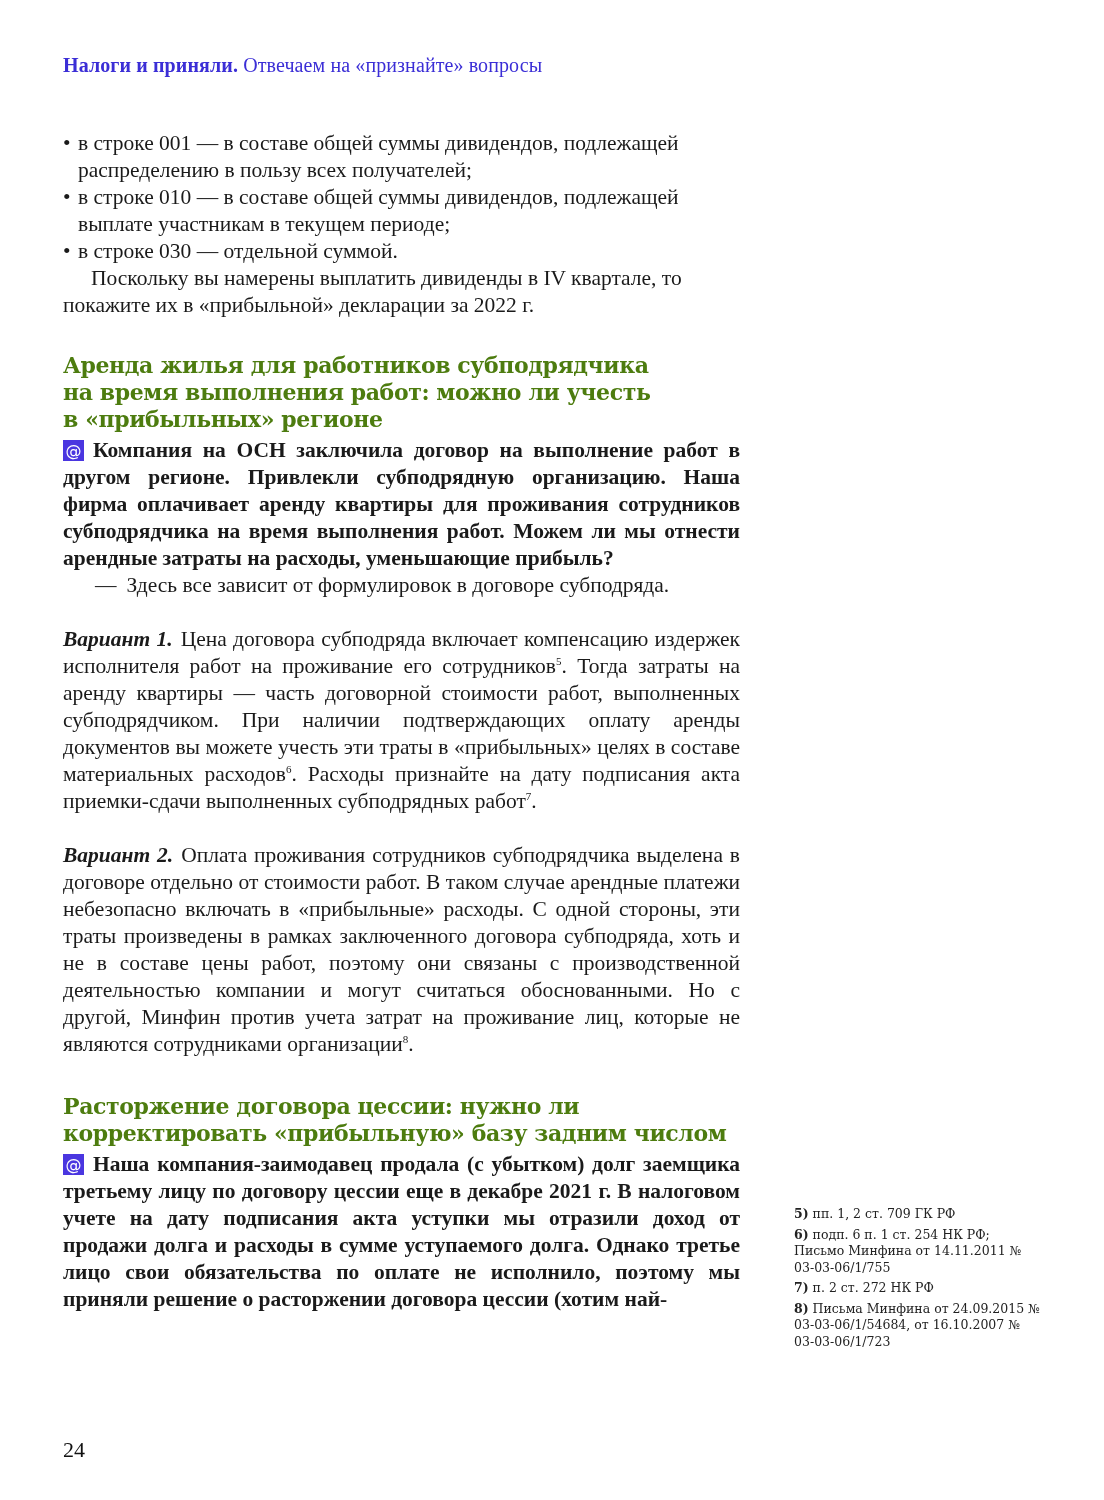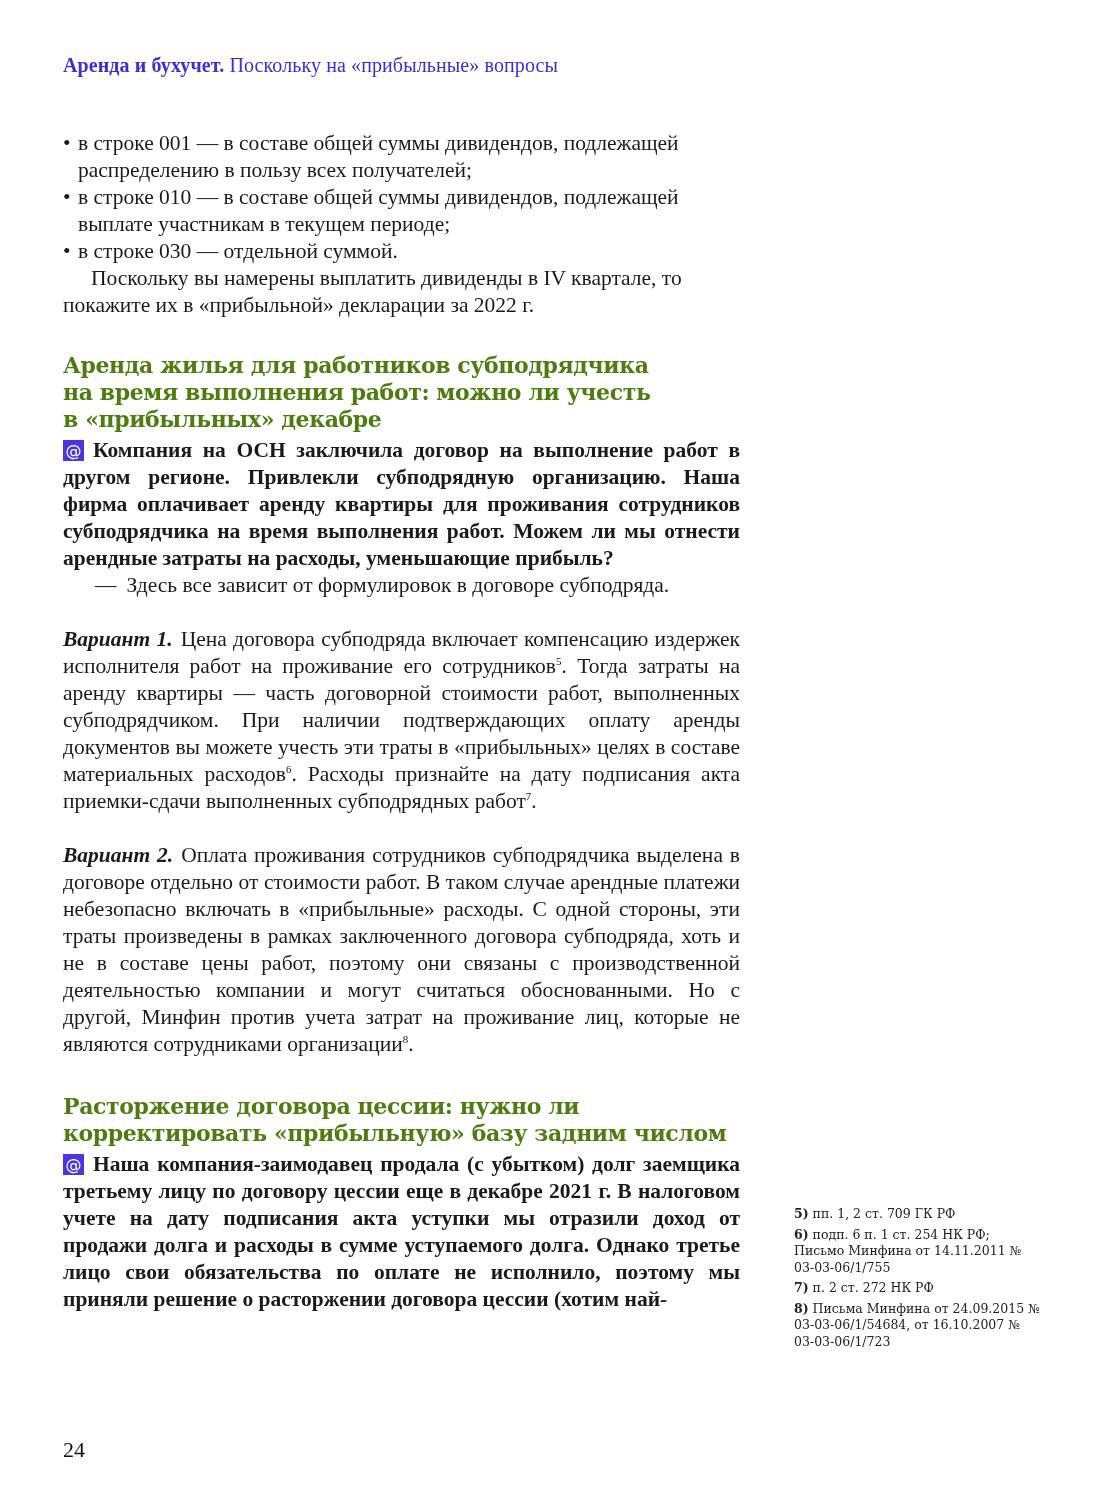--- a/index.html
+++ b/index.html
@@ -30,43 +30,43 @@
            font-family: "DejaVu Serif", serif; font-size: 12.5px; line-height: 16.5px; color: #222; }
   .note { margin-bottom: 4px; }
   .note .n-num { font-weight: bold; }
   .page-number { position: absolute; left: 63px; top: 1437px; font-family: "Liberation Serif", serif;
                  font-size: 22px; color: #111; }
 </style>
 </head>
 <body>
 
 <div class="running-head">
-  <span class="rh-bold">Аренда и бухучет.</span>
-  <span>Поскольку на «прибыльные» вопросы</span>
+  <span class="rh-bold">Налоги и приняли.</span>
+  <span>Отвечаем на «признайте» вопросы</span>
 </div>
 
 <div class="main">
   <div class="bullet">
     <span class="dot">•</span>
     <span>в строке 001 — в составе общей суммы дивидендов, подлежащей распределению в пользу всех получателей;</span>
   </div>
   <div class="bullet">
     <span class="dot">•</span>
     <span>в строке 010 — в составе общей суммы дивидендов, подлежащей выплате участникам в текущем периоде;</span>
   </div>
   <div class="bullet">
     <span class="dot">•</span>
     <span>в строке 030 — отдельной суммой.</span>
   </div>
   <div class="para-indent">Поскольку вы намерены выплатить дивиденды в IV квартале, то покажите их в «прибыльной» декларации за 2022 г.</div>
 
   <div class="heading h1">
     <div>Аренда жилья для работников субподрядчика</div>
     <div>на время выполнения работ: можно ли учесть</div>
-    <div>в «прибыльных» декабре</div>
+    <div>в «прибыльных» регионе</div>
   </div>
 
   <div class="question">
     <span class="at-icon">@</span><span>Компания на ОСН заключила договор на выполнение работ в другом регионе. Привлекли субподрядную организацию. Наша фирма оплачивает аренду квартиры для проживания сотрудников субподрядчика на время выполнения работ. Можем ли мы отнести арендные затраты на расходы, уменьшающие прибыль?</span>
   </div>
   <div class="answer">
     <span class="dash">—</span><span>Здесь все зависит от формулировок в договоре субподряда.</span>
   </div>
 
   <div class="variant">

